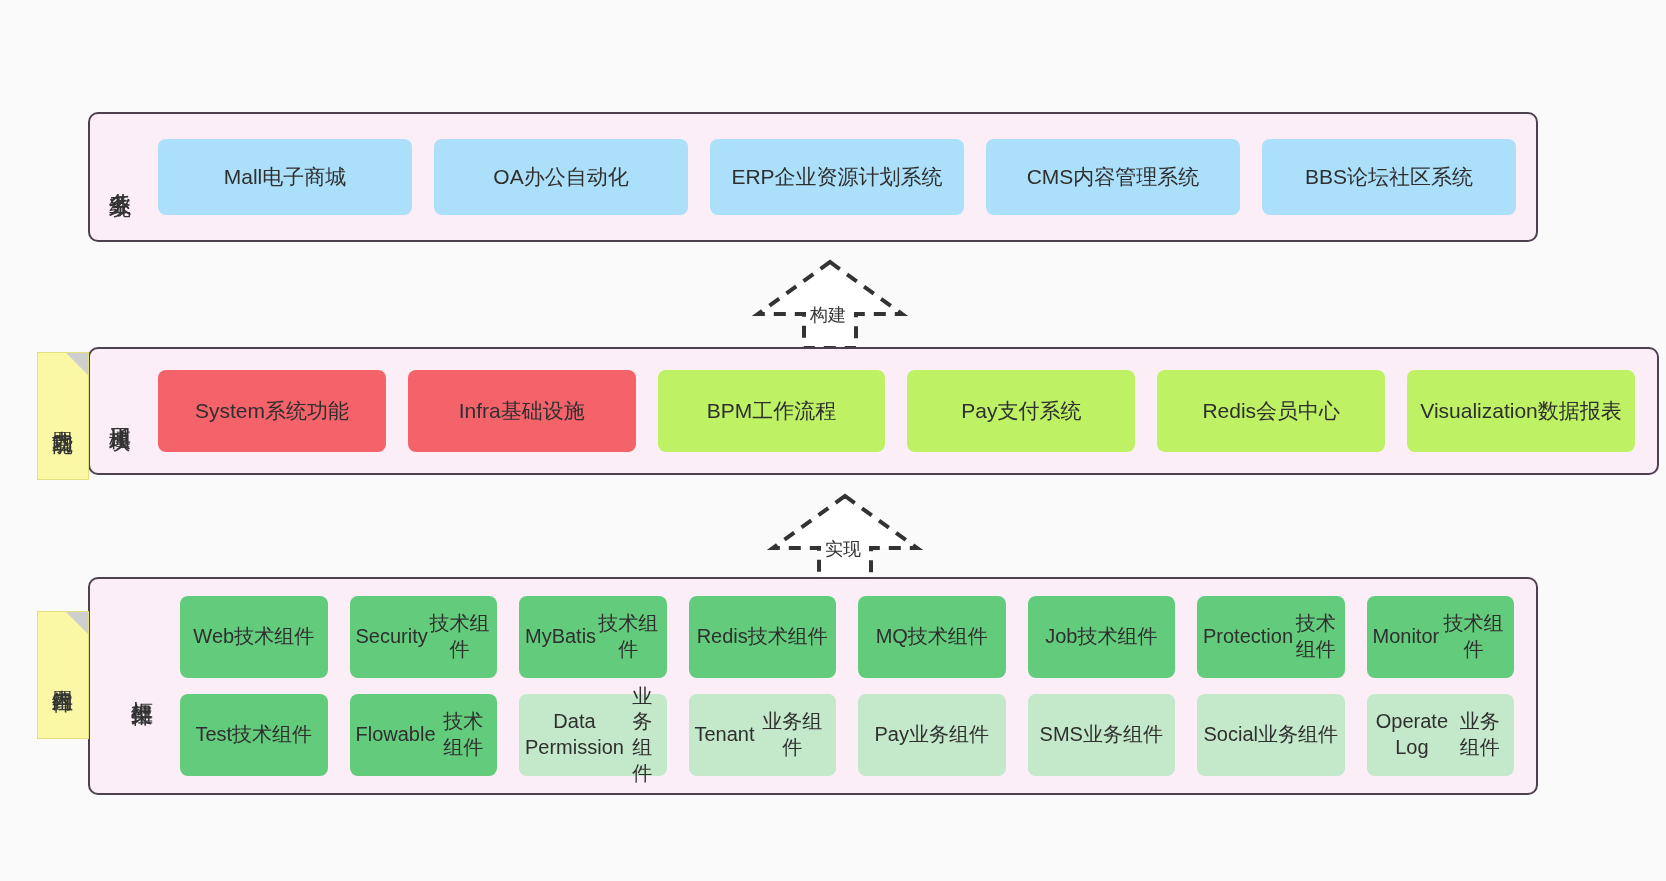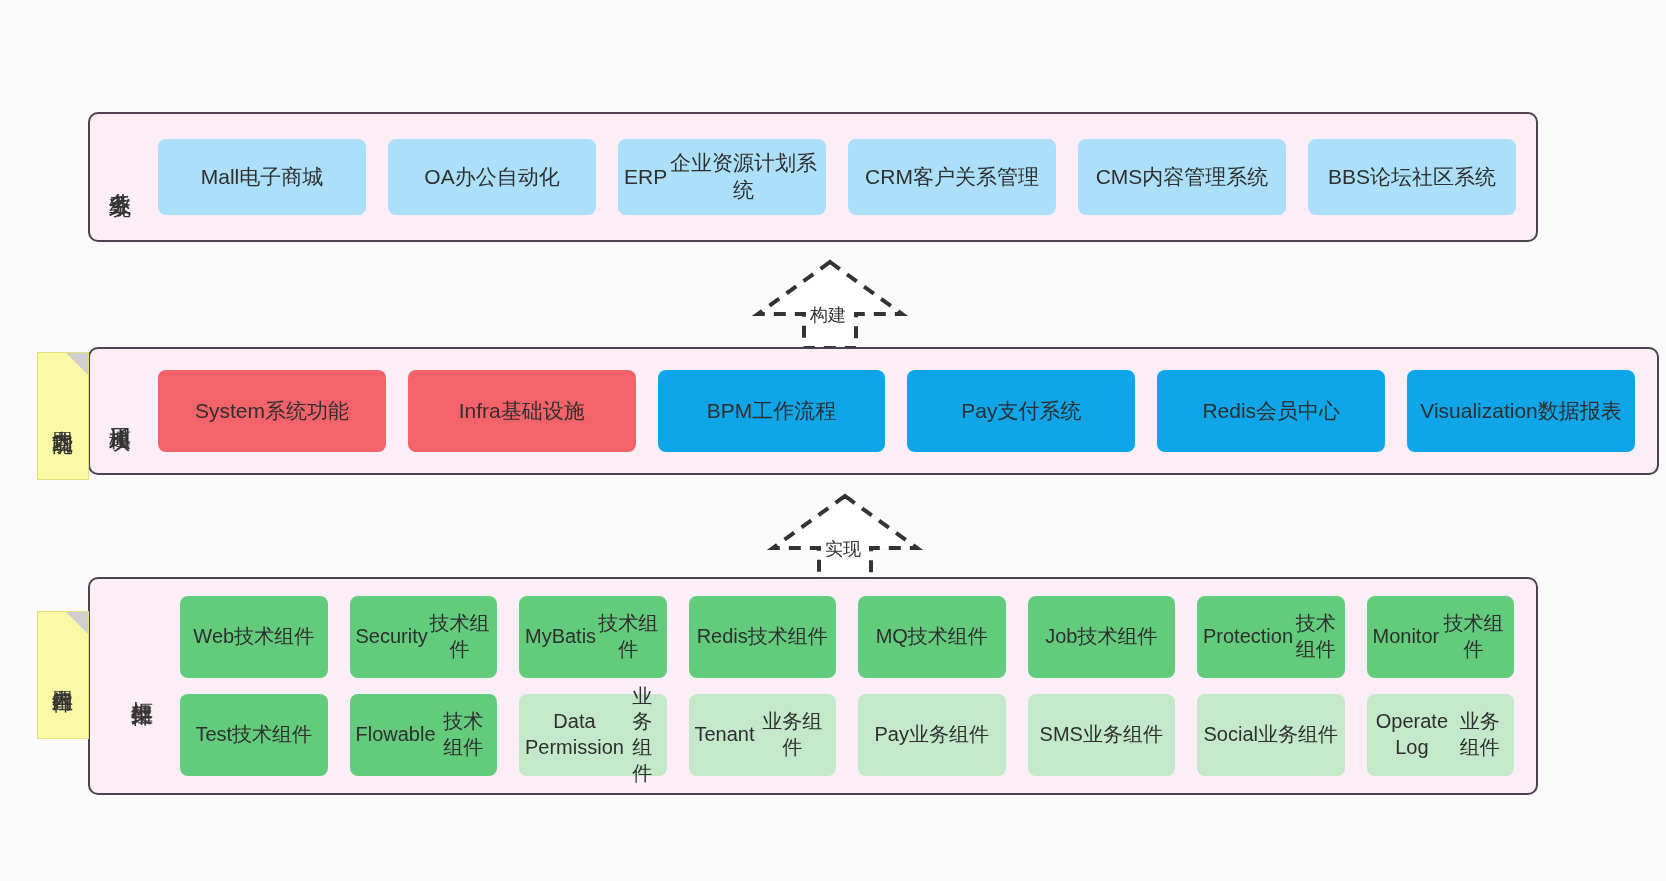--- a/index.html
+++ b/index.html
@@ -98,21 +98,21 @@
   #layer-modules {
     left: 88px;
     top: 347px;
     width: 1571px;
     height: 128px;
   }
   #layer-modules .card {
     height: 82px;
   }
   .card.red-strong { background: #f4636a; }
-  .card.red-soft   { background: #0ea5e9; }
+  .card.red-soft   { background: #bef264; }
 
   
   #layer-framework {
     left: 88px;
     top: 577px;
     width: 1450px;
     height: 218px;
     padding-left: 22px;
   }
   #layer-framework .layer-body { gap: 16px; padding: 14px 22px 14px 18px; }
@@ -198,24 +198,20 @@
         </div>
         <div class="card">
           <span class="en">OA</span>
           <span class="cn">办公自动化</span>
         </div>
         <div class="card">
           <span class="en">ERP</span>
           <span class="cn">企业资源计划系统</span>
         </div>
         <div class="card">
-          <span class="en">CRM</span>
-          <span class="cn">客户关系管理</span>
-        </div>
-        <div class="card">
           <span class="en">CMS</span>
           <span class="cn">内容管理系统</span>
         </div>
         <div class="card">
           <span class="en">BBS</span>
           <span class="cn">论坛社区系统</span>
         </div>
       </div>
     </div>
   </div>

